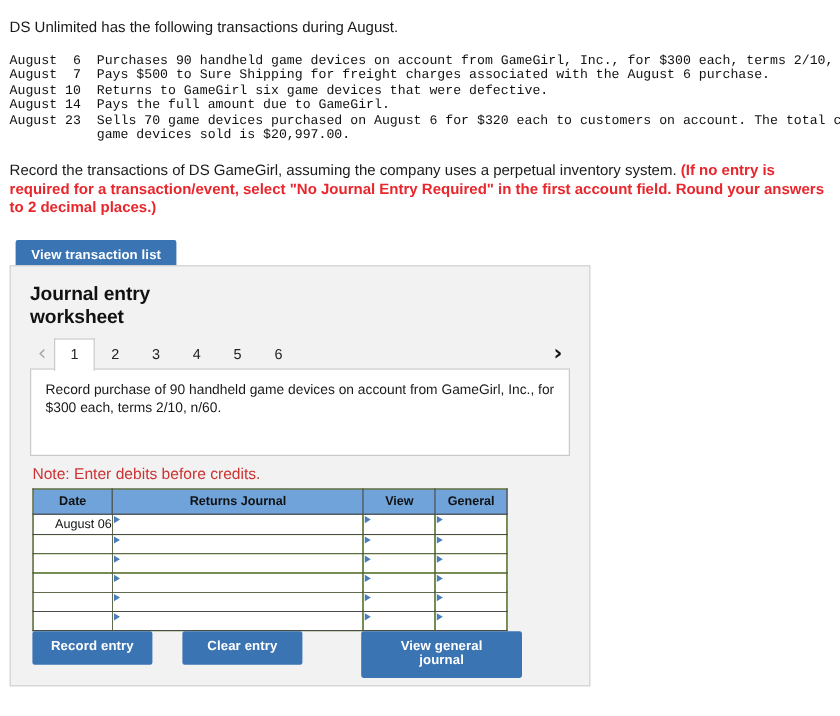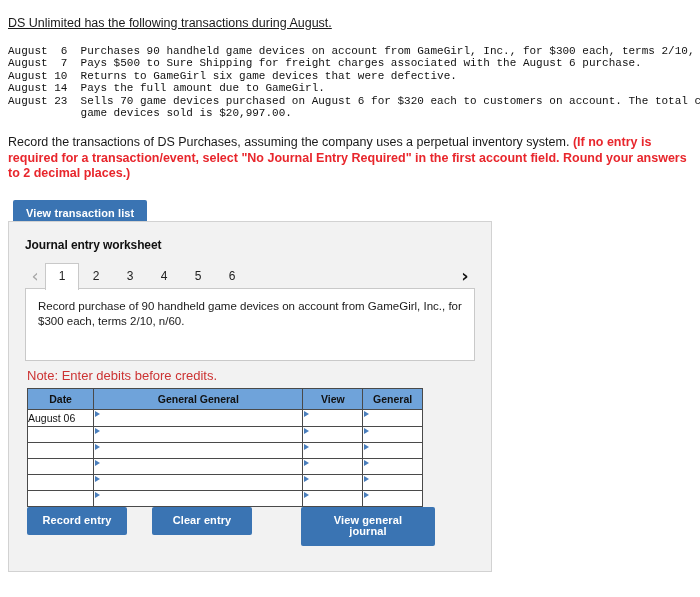--- a/index.html
+++ b/index.html
@@ -22,21 +22,20 @@
     box-sizing: border-box;
     padding: 16px 8px 0 8px;
   }
 
   
   .intro-line {
     font-size: 12.5px;
     line-height: 15px;
     color: #1a1a1a;
     margin: 0 0 14px 0;
-    text-decoration: underline;
   }
 
   .txn-block {
     font-family: "Liberation Mono", "DejaVu Sans Mono", monospace;
     font-size: 11px;
     line-height: 12.4px;
     color: #111111;
     white-space: pre;
     margin: 0 0 16px 0;
   }
@@ -91,21 +90,21 @@
     box-sizing: border-box;
     background: #f2f2f2;
     border: 1px solid #d2d2d2;
   }
 
   .panel-inner {
     padding: 14px 16px 0 16px;
   }
 
   .panel-title {
-    font-size: 12px;
+    font-size: 16px;
     font-weight: bold;
     line-height: 19px;
     letter-spacing: -0.1px;
     color: #111;
     margin: 0 0 8px 0;
     max-width: 180px;
   }
 
   
   .tabstrip {
@@ -200,21 +199,21 @@
     background: #ffffff;
   }
   .col-date   { width: 62px; }
   .col-gj     { width: 196px; }
   .col-debit  { width: 56px; }
   .col-credit { width: 56px; }
 
   .cell-date-text {
     font-size: 10.5px;
     color: #111;
-    text-align: left;
+    text-align: right;
     line-height: 16px;
     display: block;
   }
 
   
   .cell-marker::before {
     content: "";
     position: absolute;
     left: 1px;
     top: 1px;
@@ -253,21 +252,21 @@
 
   <p class="intro-line">DS Unlimited has the following transactions during August.</p>
 
   <pre class="txn-block">August  6  Purchases 90 handheld game devices on account from GameGirl, Inc., for $300 each, terms 2/10, n/60.
 August  7  Pays $500 to Sure Shipping for freight charges associated with the August 6 purchase.
 August 10  Returns to GameGirl six game devices that were defective.
 August 14  Pays the full amount due to GameGirl.
 August 23  Sells 70 game devices purchased on August 6 for $320 each to customers on account. The total cost of the 70
            game devices sold is $20,997.00.</pre>
 
-  <p class="required-body"><span>Record the transactions of DS Purchases, assuming the company uses a perpetual inventory system.</span> <span class="red-bold">(If no entry is required for a transaction/event, select "No Journal Entry Required" in the first account field. Round your answers to 2 decimal places.)</span></p>
+  <p class="required-body"><span>Record the transactions of DS GameGirl, assuming the company uses a perpetual inventory system.</span> <span class="red-bold">(If no entry is required for a transaction/event, select "No Journal Entry Required" in the first account field. Round your answers to 2 decimal places.)</span></p>
 
   <button class="btn" id="view-transaction-list-button">View transaction list</button>
 
   <div class="panel">
     <div class="panel-inner">
 
       <div class="panel-title">Journal entry worksheet</div>
 
       <div class="tabstrip">
         <div class="chev chev-left">‹</div>
@@ -289,21 +288,21 @@
       <table class="journal">
         <colgroup>
           <col class="col-date">
             <col class="col-gj">
             <col class="col-debit">
             <col class="col-credit">
         </colgroup>
         <thead>
           <tr>
             <th>Date</th>
-            <th>General General</th>
+            <th>Returns Journal</th>
             <th>View</th>
             <th>General</th>
           </tr>
         </thead>
         <tbody>
           <tr>
             <td>
                 <span class="cell-date-text">August 06</span>
               </td>
             <td class="cell-marker">

